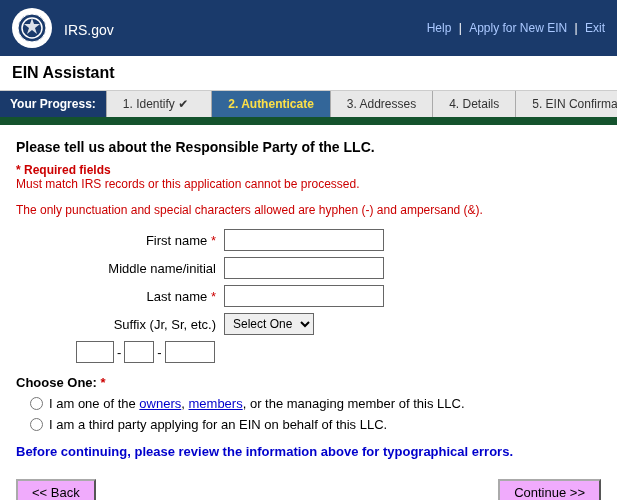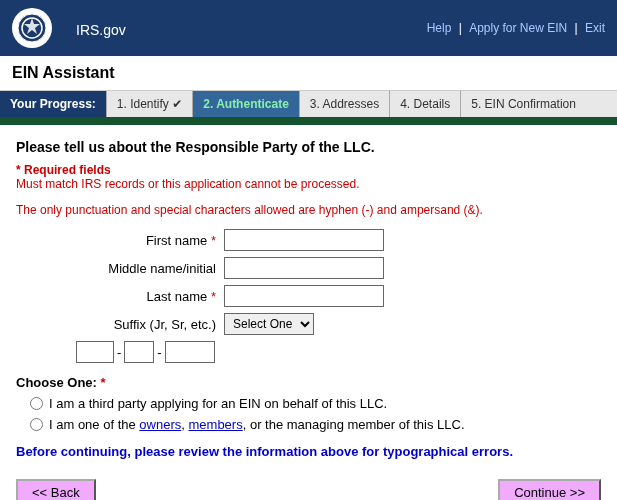--- a/index.html
+++ b/index.html
@@ -1,37 +1,37 @@
 <!DOCTYPE html>
 <html><head>
   <meta charset="utf-8">
   <style>
     * { box-sizing: border-box; margin: 0; padding: 0; }
     body { font-family: Arial, sans-serif; font-size: 13px; background: #fff; color: #000; width: 617px; }
 
     
     .header { background: #1a3a6b; display: flex; align-items: center; justify-content: space-between; padding: 8px 12px; }
-    .header-logo { display: flex; align-items: center; gap: 24px; }
+    .header-logo { display: flex; align-items: center; gap: 12px; }
     .irs-emblem { width: 40px; height: 40px; background: #fff; border-radius: 50%; display: flex; align-items: center; justify-content: center; }
     .irs-emblem svg { width: 32px; height: 32px; }
     .irs-text { color: #fff; font-size: 22px; font-weight: bold; }
     .irs-text span { font-size: 14px; font-weight: normal; }
     .header-links { color: #aac8ff; font-size: 12px; padding-left: 30px; }
     .header-links a { color: #aac8ff; text-decoration: none; }
     .header-links span { margin: 0 4px; color: #fff; }
 
     
     .title-bar { background: #fff; padding: 8px 12px; border-bottom: 1px solid #ccc; }
     .title-bar h1 { font-size: 16px; font-weight: bold; color: #000; }
 
     
     .progress-bar { display: flex; align-items: center; background: #e8e8e8; font-size: 12px; border-bottom: 8px solid #14532d; }
     .progress-label { background: #1a3a6b; color: #fff; padding: 6px 10px; font-weight: bold; white-space: nowrap; }
-    .progress-step { padding: 6px 10px; color: #333; white-space: nowrap; border-left: 1px solid #aaa; }
-    .progress-step.active { background: #336699; color: #86efac; font-weight: bold; }
+    .progress-step { padding: 6px 16px; color: #333; white-space: nowrap; border-left: 1px solid #aaa; }
+    .progress-step.active { background: #336699; color: #fde047; font-weight: bold; margin-left: 7px; }
     .progress-step.done { background: #e8e8e8; color: #333; }
 
     
     .main { padding: 14px 16px; }
     .main h2 { font-size: 14px; font-weight: bold; margin-bottom: 8px; }
     .required-note { color: #c00; font-size: 12px; font-weight: bold; }
     .match-note { color: #c00; font-size: 12px; margin-bottom: 12px; }
 
     
     .form-table { margin: 0 0 10px 60px; }
@@ -153,28 +153,28 @@
         <input type="text" class="ssn3" maxlength="4" style="">
       </div>
     </div>
   </div>
 
   <div class="choose-section">
     <div class="choose-label">
       <span>Choose One:</span> <span class="req">*</span>
     </div>
     <div class="radio-option">
-      <input type="radio" name="party-type" id="option2" style="">
-      <label for="option2">I am a third party applying for an EIN on behalf of this LLC.</label>
-    </div>
-    <div class="radio-option">
       <input type="radio" name="party-type" id="option1" style="">
       <label for="option1">
         I am one of the <a href="#">owners</a>, <a href="#">members</a>, or the managing member of this LLC.
       </label>
+    </div>
+    <div class="radio-option">
+      <input type="radio" name="party-type" id="option2" style="">
+      <label for="option2">I am a third party applying for an EIN on behalf of this LLC.</label>
     </div>
   </div>
 
   <div class="warning">Before continuing, please review the information above for typographical errors.</div>
 
   <div class="button-row">
     <button class="btn">&lt;&lt; Back</button>
     <button class="btn">Continue &gt;&gt;</button>
   </div>
 </div>

